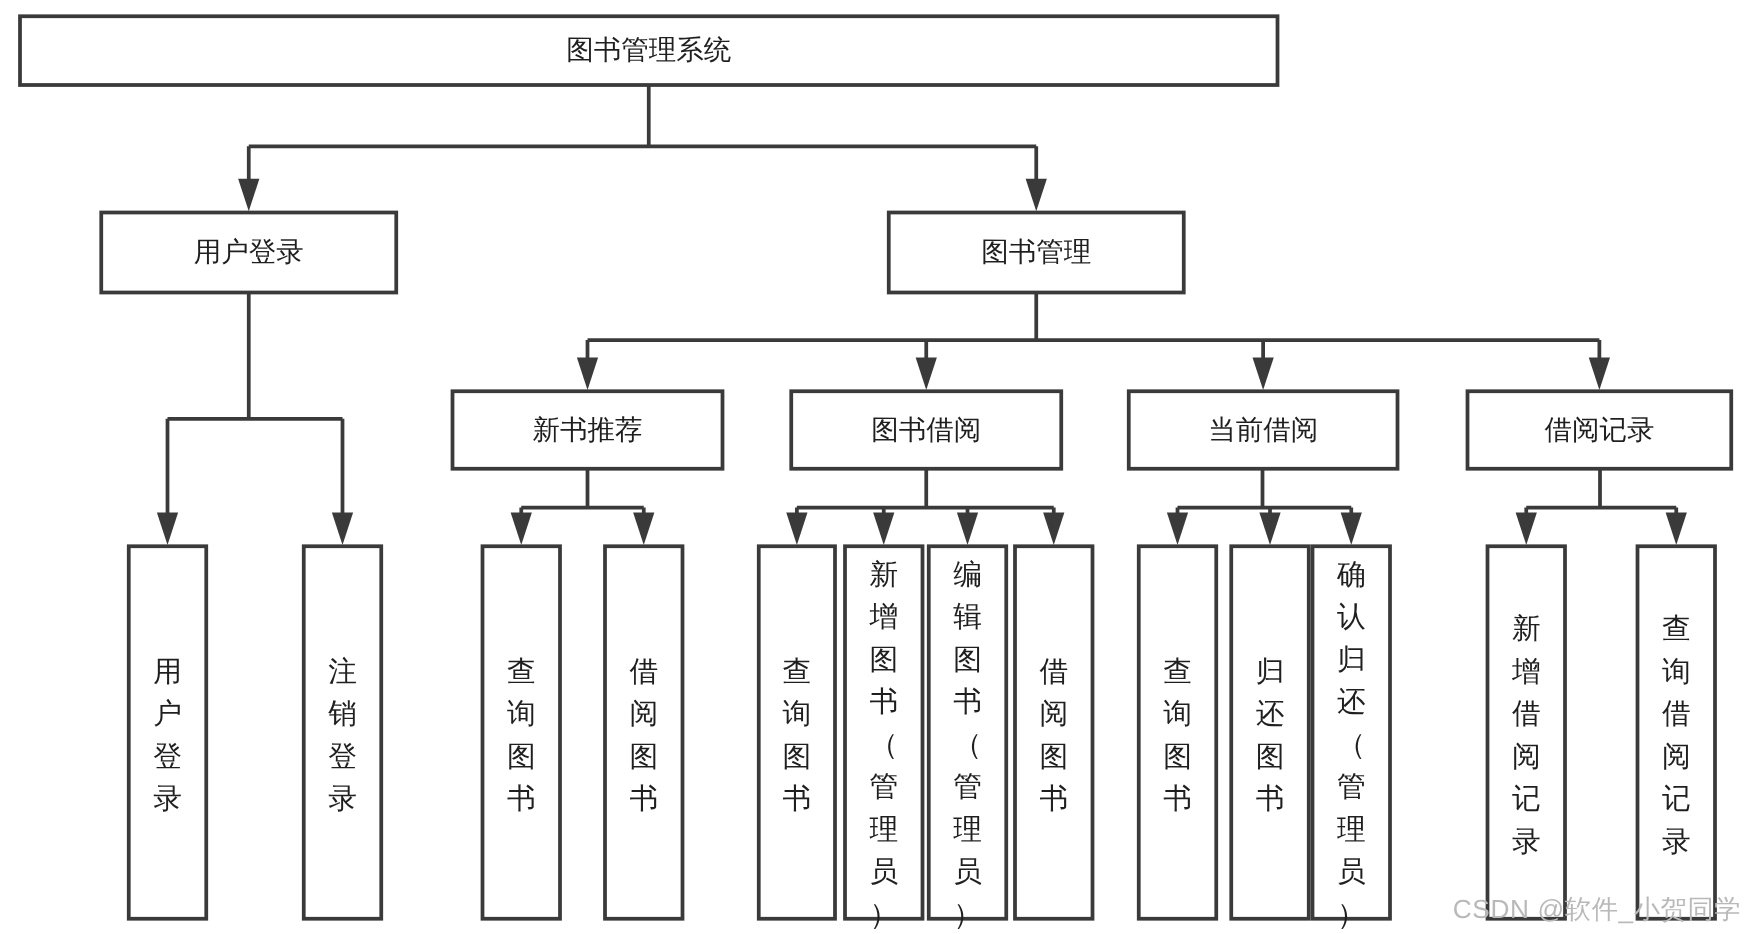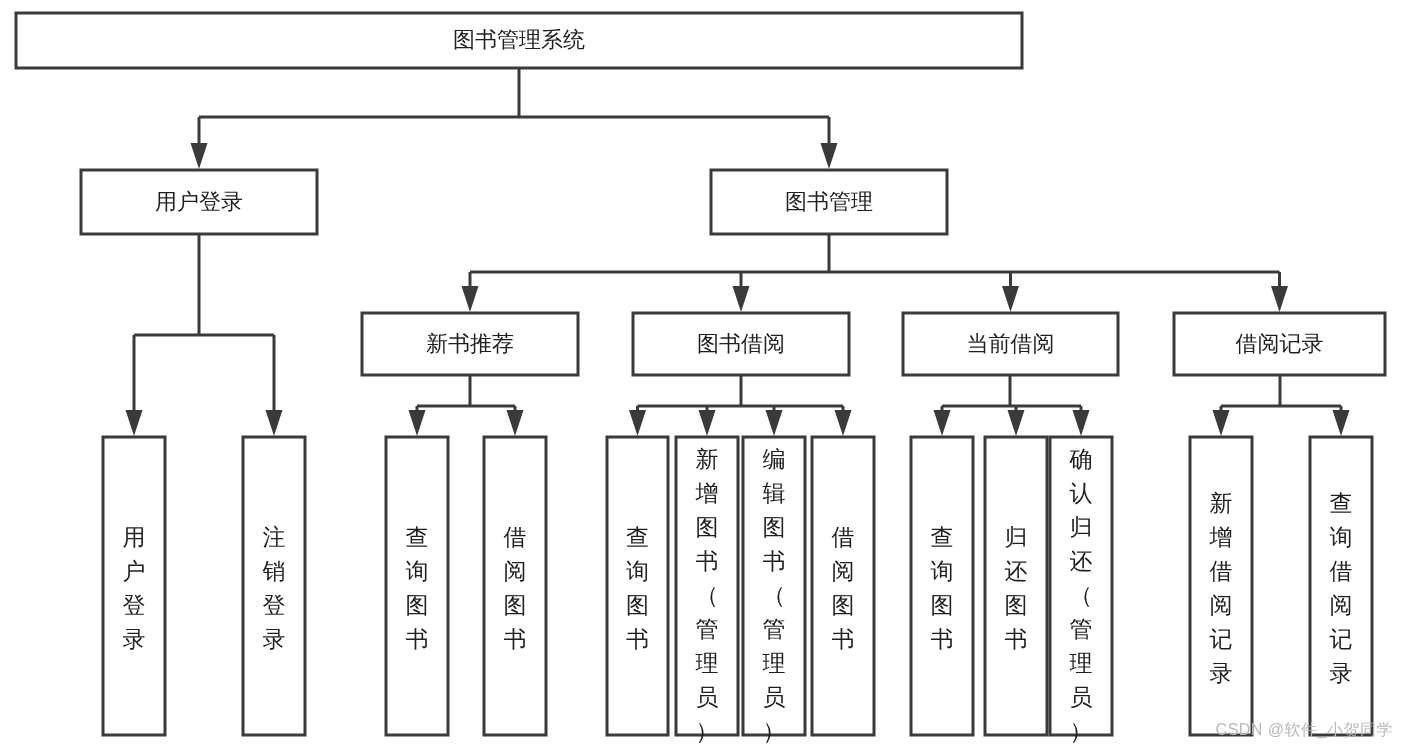--- a/index.html
+++ b/index.html
@@ -50,21 +50,21 @@
     fill: #1f1f1f;
     font-family: "Liberation Sans", "DejaVu Sans", sans-serif;
     font-size: 23px;
     text-anchor: middle;
   }
   .watermark {
     position: absolute;
     right: 12px;
     bottom: 6px;
     color: #b9b9b9;
-    font-size: 16px;
+    font-size: 21px;
     font-family: "Liberation Sans", "DejaVu Sans", sans-serif;
     letter-spacing: 0.5px;
     white-space: nowrap;
     pointer-events: none;
   }
 </style>
 </head>
 <body>
 
 <div id="diagram-root">

